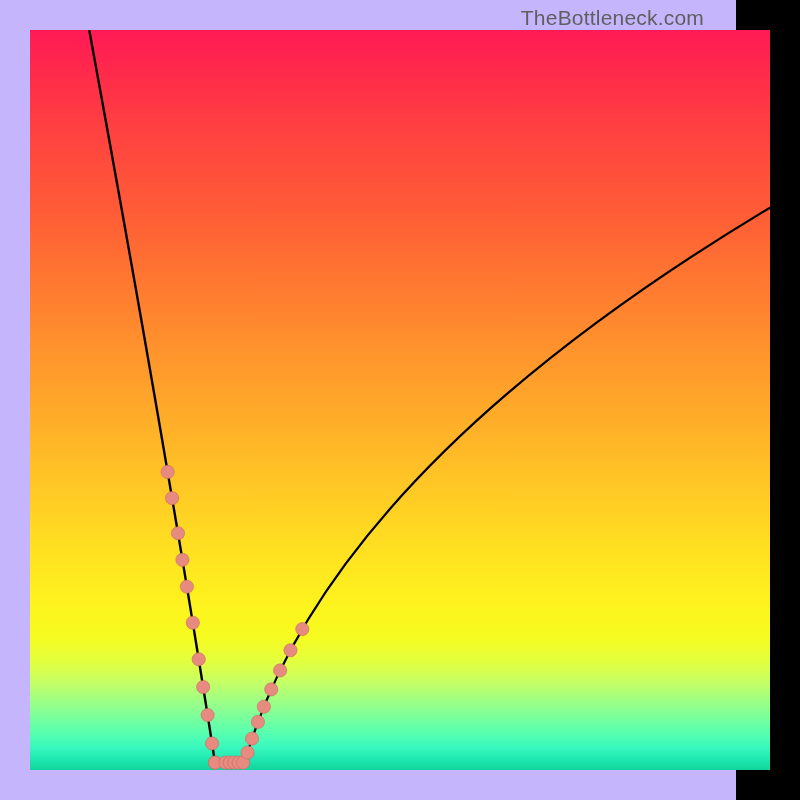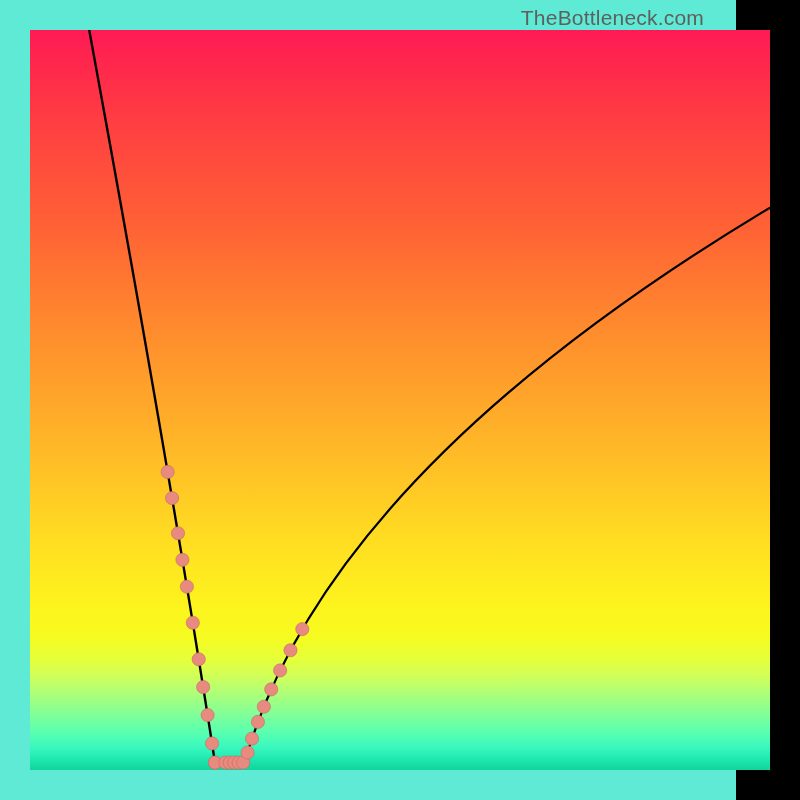--- a/index.html
+++ b/index.html
@@ -8,21 +8,21 @@
     width: 800px;
     height: 800px;
     overflow: hidden;
     background: #000;
     font-family: Arial, Helvetica, sans-serif;
   }
   .stage {
     position: relative;
     width: 736px;
     height: 800px;
-    background: #5eead4;
+    background: #c4b5fd;
   }
   .plot-area {
     position: absolute;
     left: 30px;
     top: 30px;
     width: 740px;
     height: 740px;
     background: linear-gradient(
       to bottom,
       #ff1a55 0%,

